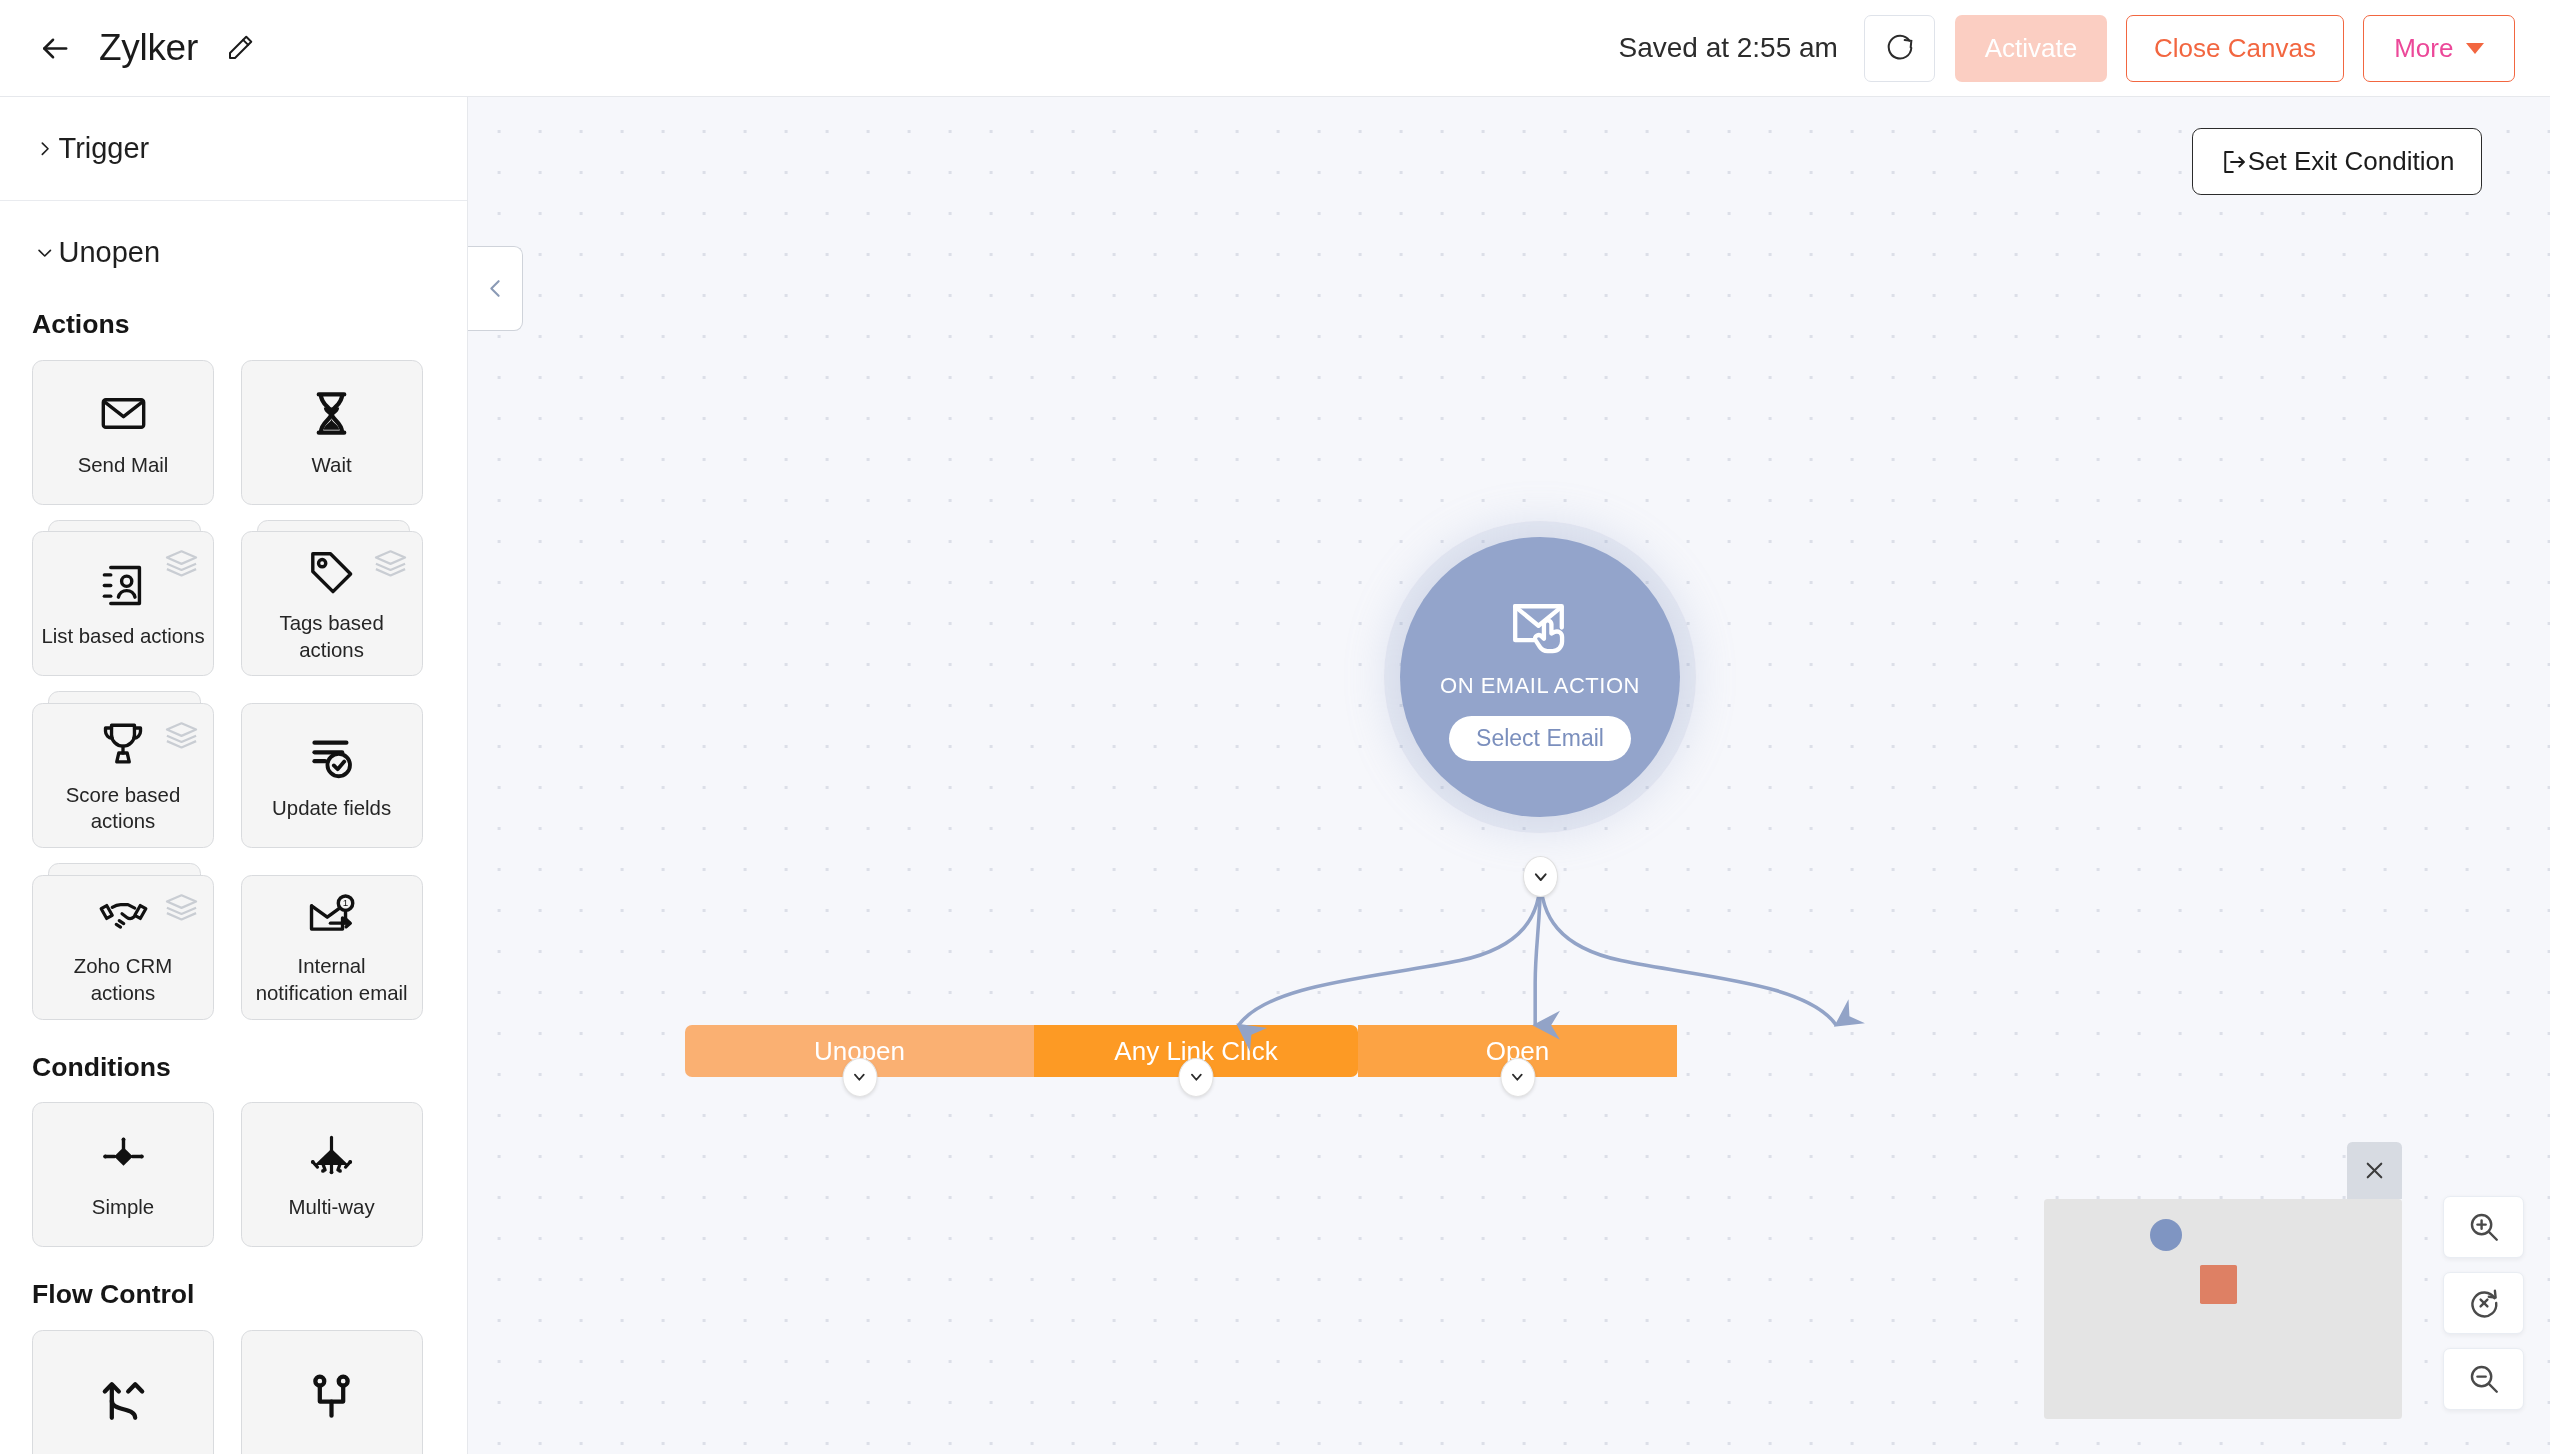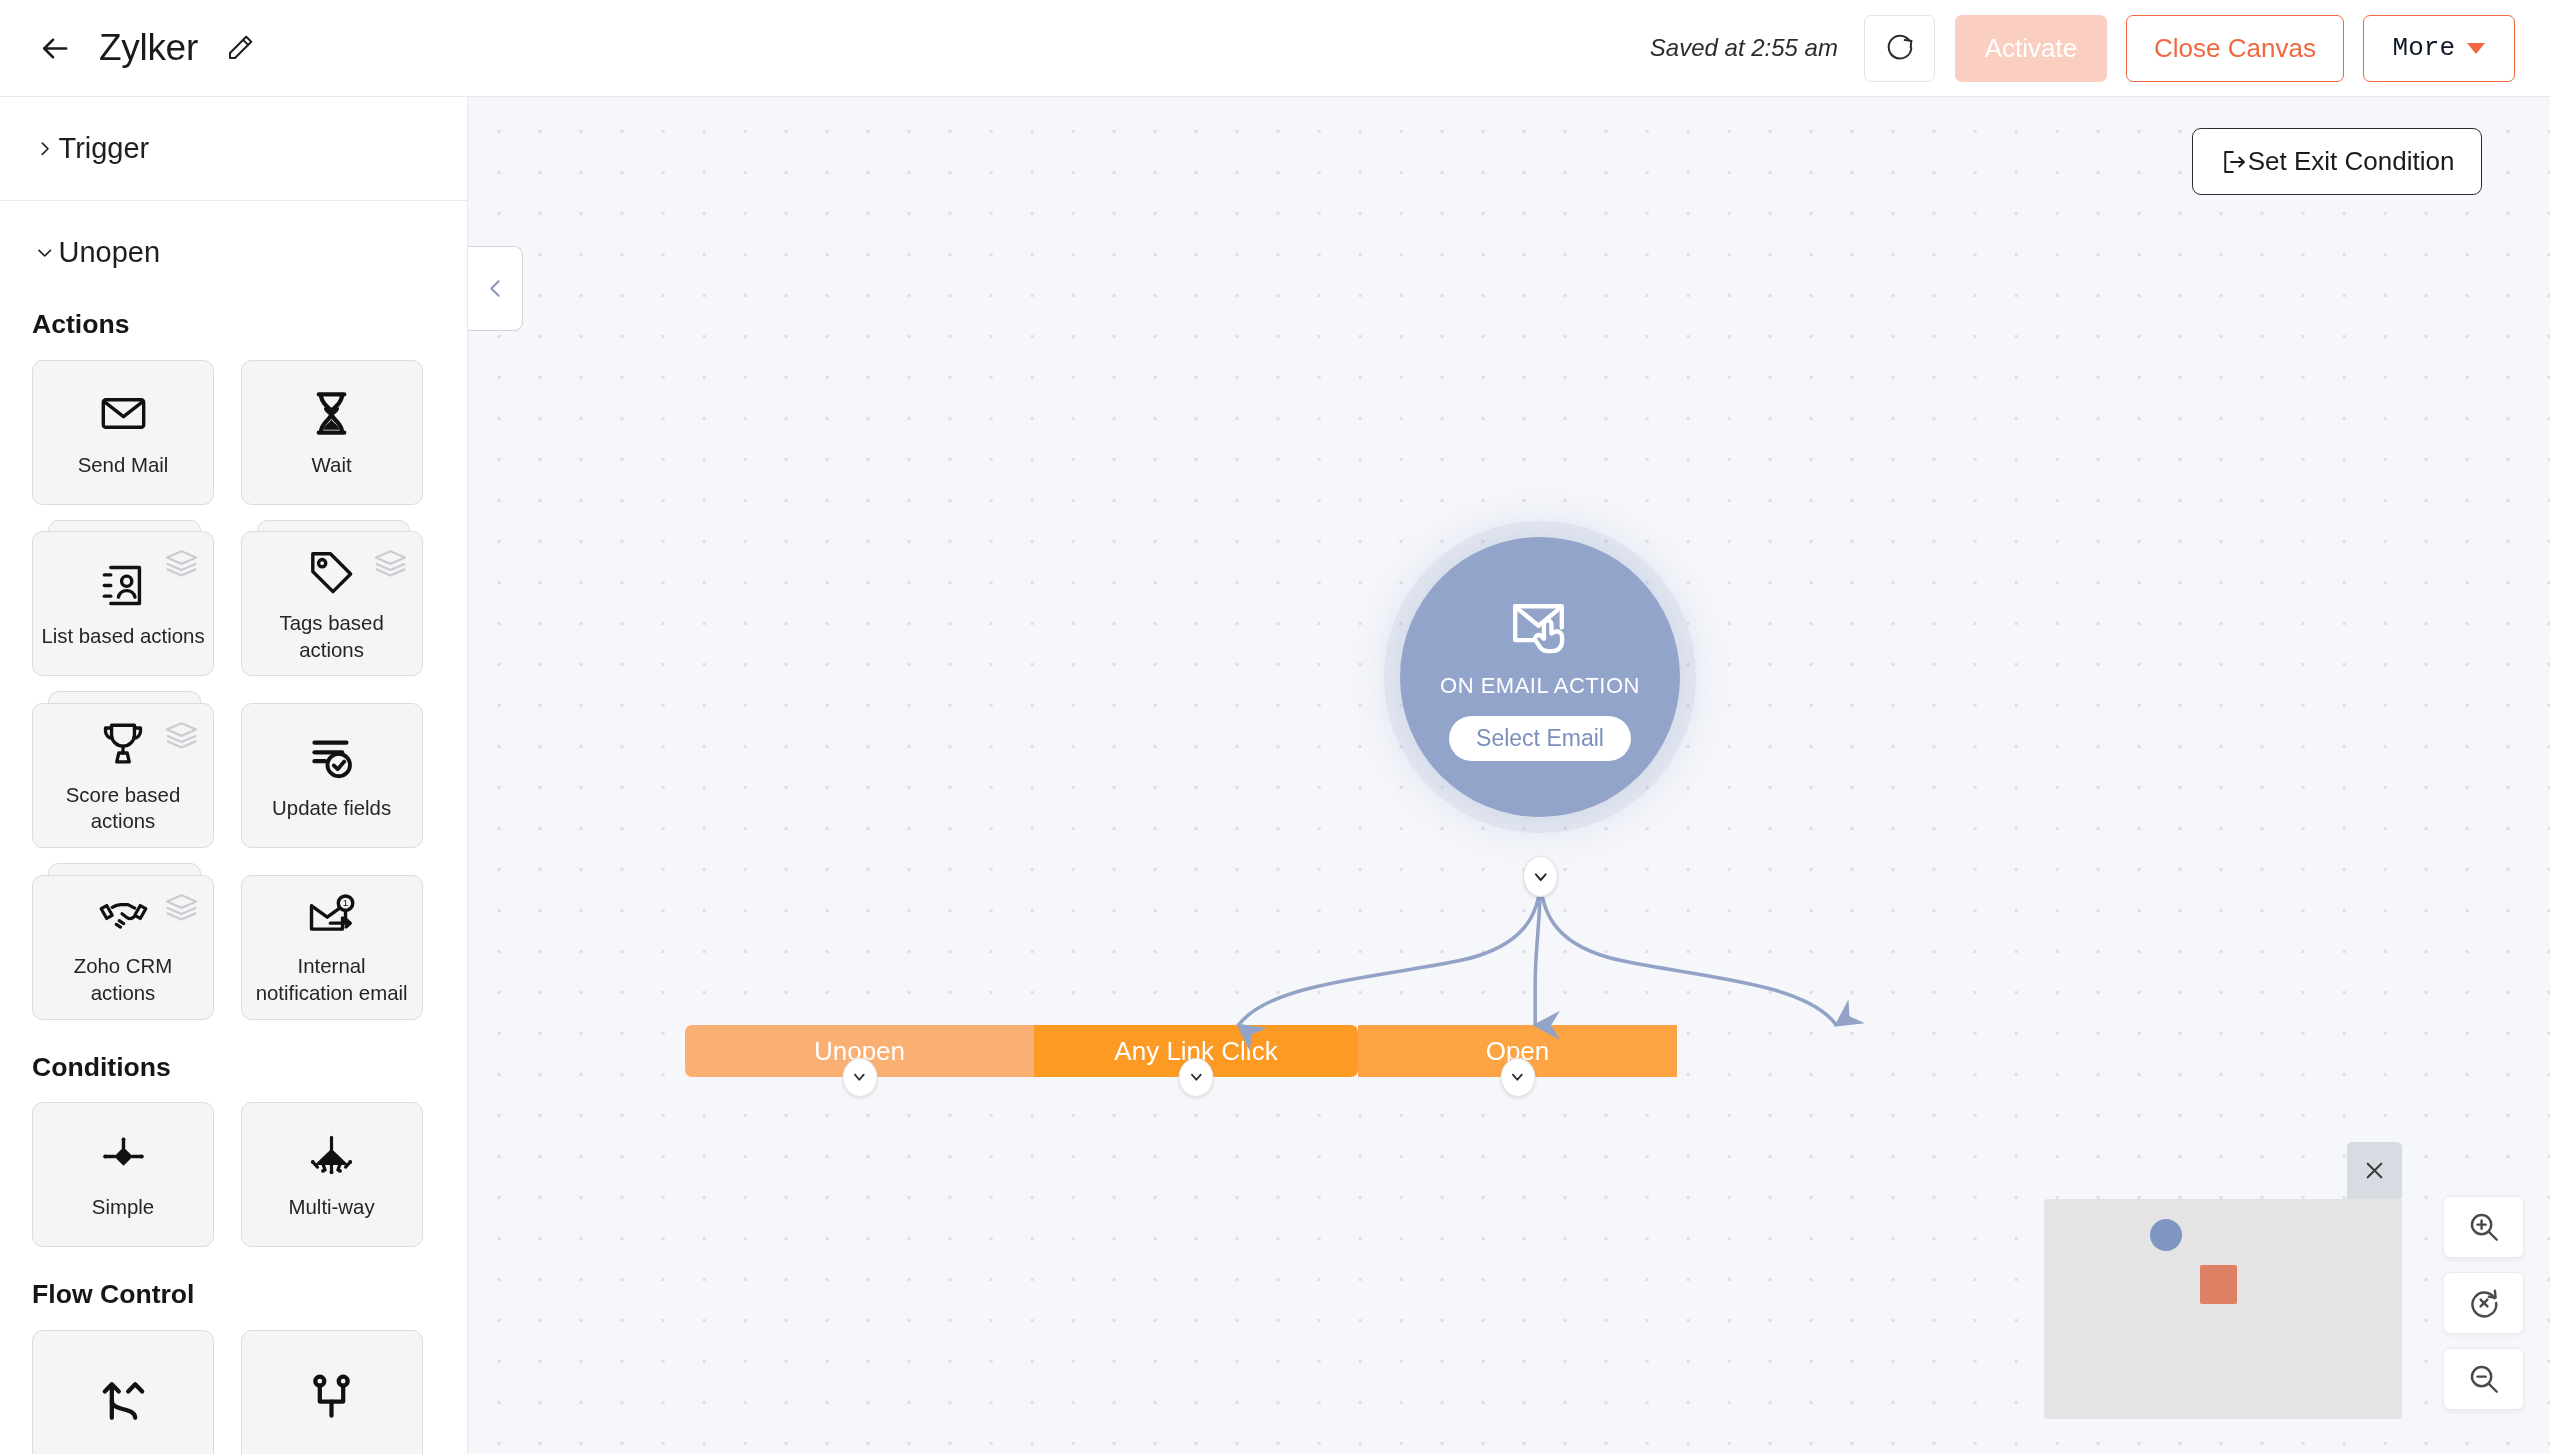--- a/index.html
+++ b/index.html
@@ -22,32 +22,32 @@
   }
   .hdr-left { display: flex; align-items: center; padding-left: 35px; gap: 25px; }
   .back-arrow { width: 39px; height: 39px; display:flex; align-items:center; justify-content:center; cursor:pointer; }
   .flow-title { font-size: 37px; color: #1b1b1b; font-weight: 400; letter-spacing: -0.3px; }
   .edit-pencil { width: 35px; height: 35px; display:flex;align-items:center;justify-content:center;cursor:pointer; }
 
   .hdr-right {
     margin-left: auto; display: flex; align-items: center;
     gap: 19.5px; padding-right: 35px;
   }
-  .saved-text { font-size: 24px; color: #2c2c2c; margin-right: 7px; font-style: italic; }
+  .saved-text { font-size: 28px; color: #2c2c2c; margin-right: 7px; }
   .refresh-btn {
     width: 71px; height: 67px; border: 1.8px solid #dfe3ea; border-radius: 7px;
     background:#fff; display:flex; align-items:center; justify-content:center; cursor:pointer;
   }
   .btn {
     height: 67px; border-radius: 7px; display:flex; align-items:center; justify-content:center;
     font-size: 26px; cursor: pointer; padding: 0 26.6px; white-space: nowrap;
   }
   .btn-activate { background:#fbcec2; color:#ffffff; border:none; min-width:152px; }
   .btn-outline { background:#ffffff; color:#f26640; border:1.8px solid #f26640; }
-  .btn-more { background:#ffffff; color:#0f172a; border:1.8px solid #f26640; gap:12.4px; min-width:152px;font-family:Liberation Mono, monospace;}
+  .btn-more { background:#ffffff; color:#ec4899; border:1.8px solid #f26640; gap:12.4px; min-width:152px;}
   .caret-down { width:0;height:0;border-left:9.7px solid transparent;border-right:9.7px solid transparent;border-top:11.5px solid #f26640; }
 
   
   .sidebar {
     position: absolute; top: 97px; left: 0;
     width: 468px; height: 1357px;
     background: #ffffff;
     border-right: 1.8px solid #e6e8ec;
     overflow: hidden;
     z-index: 30;

